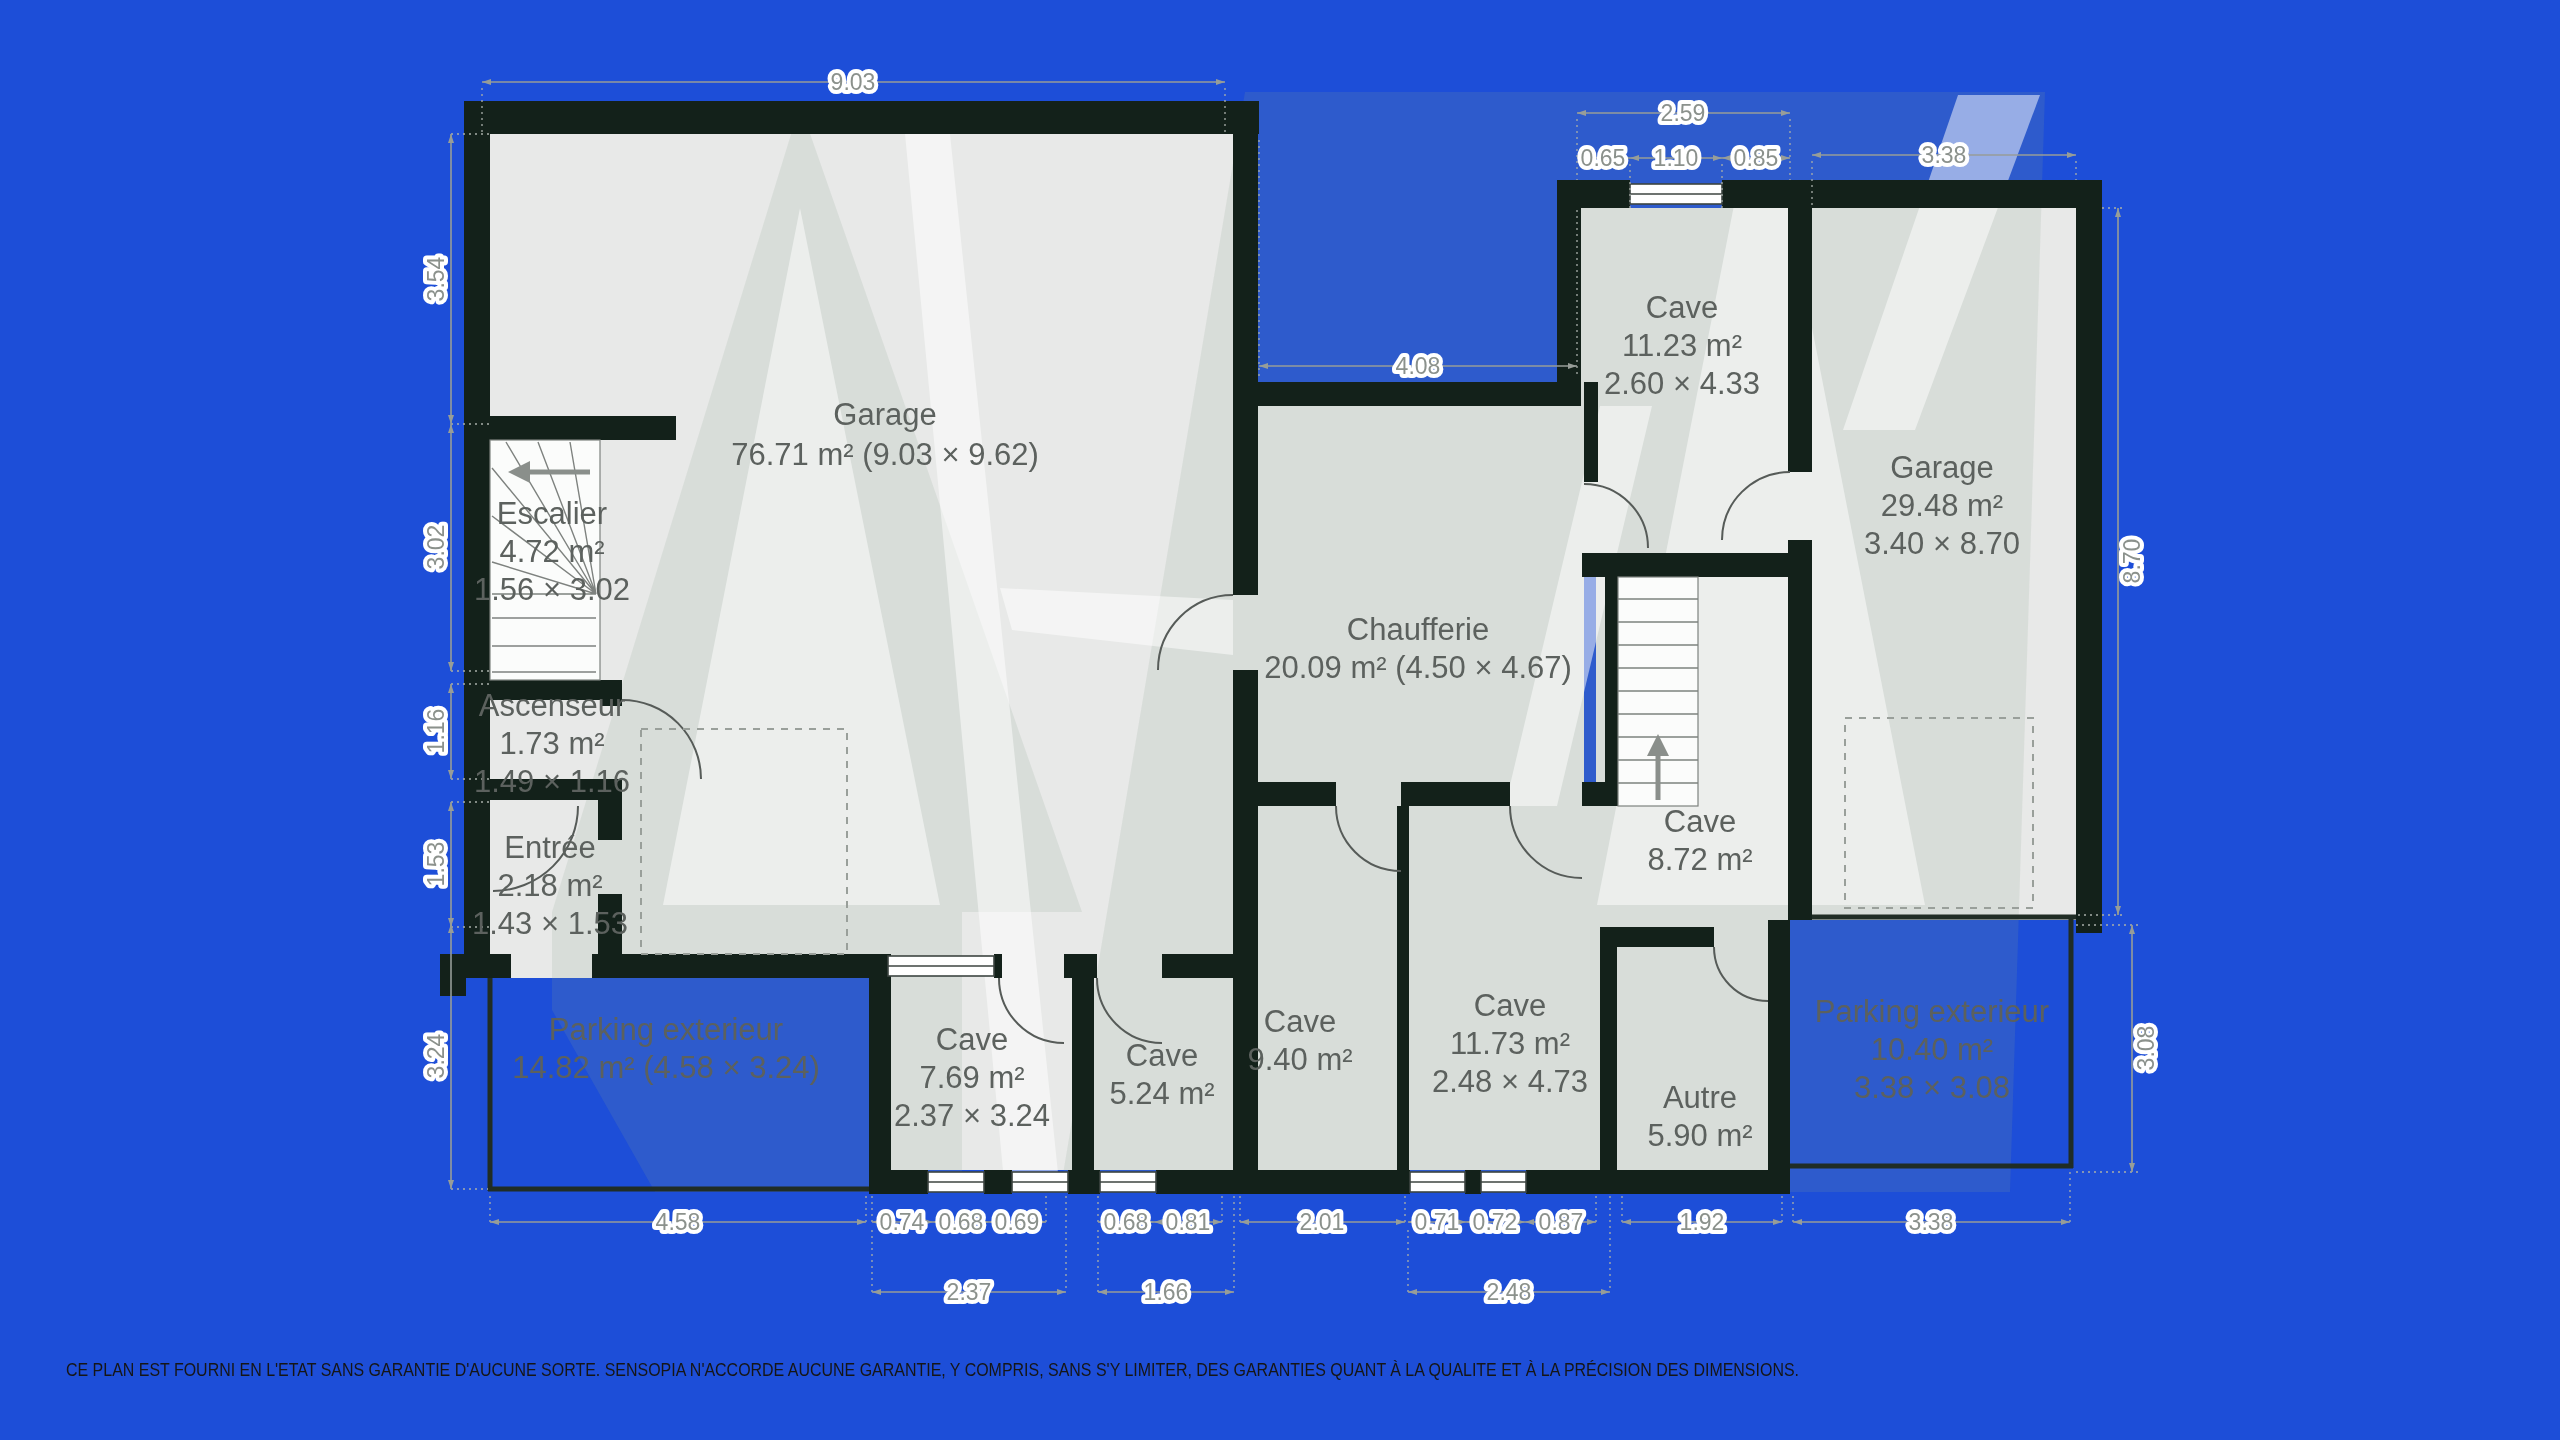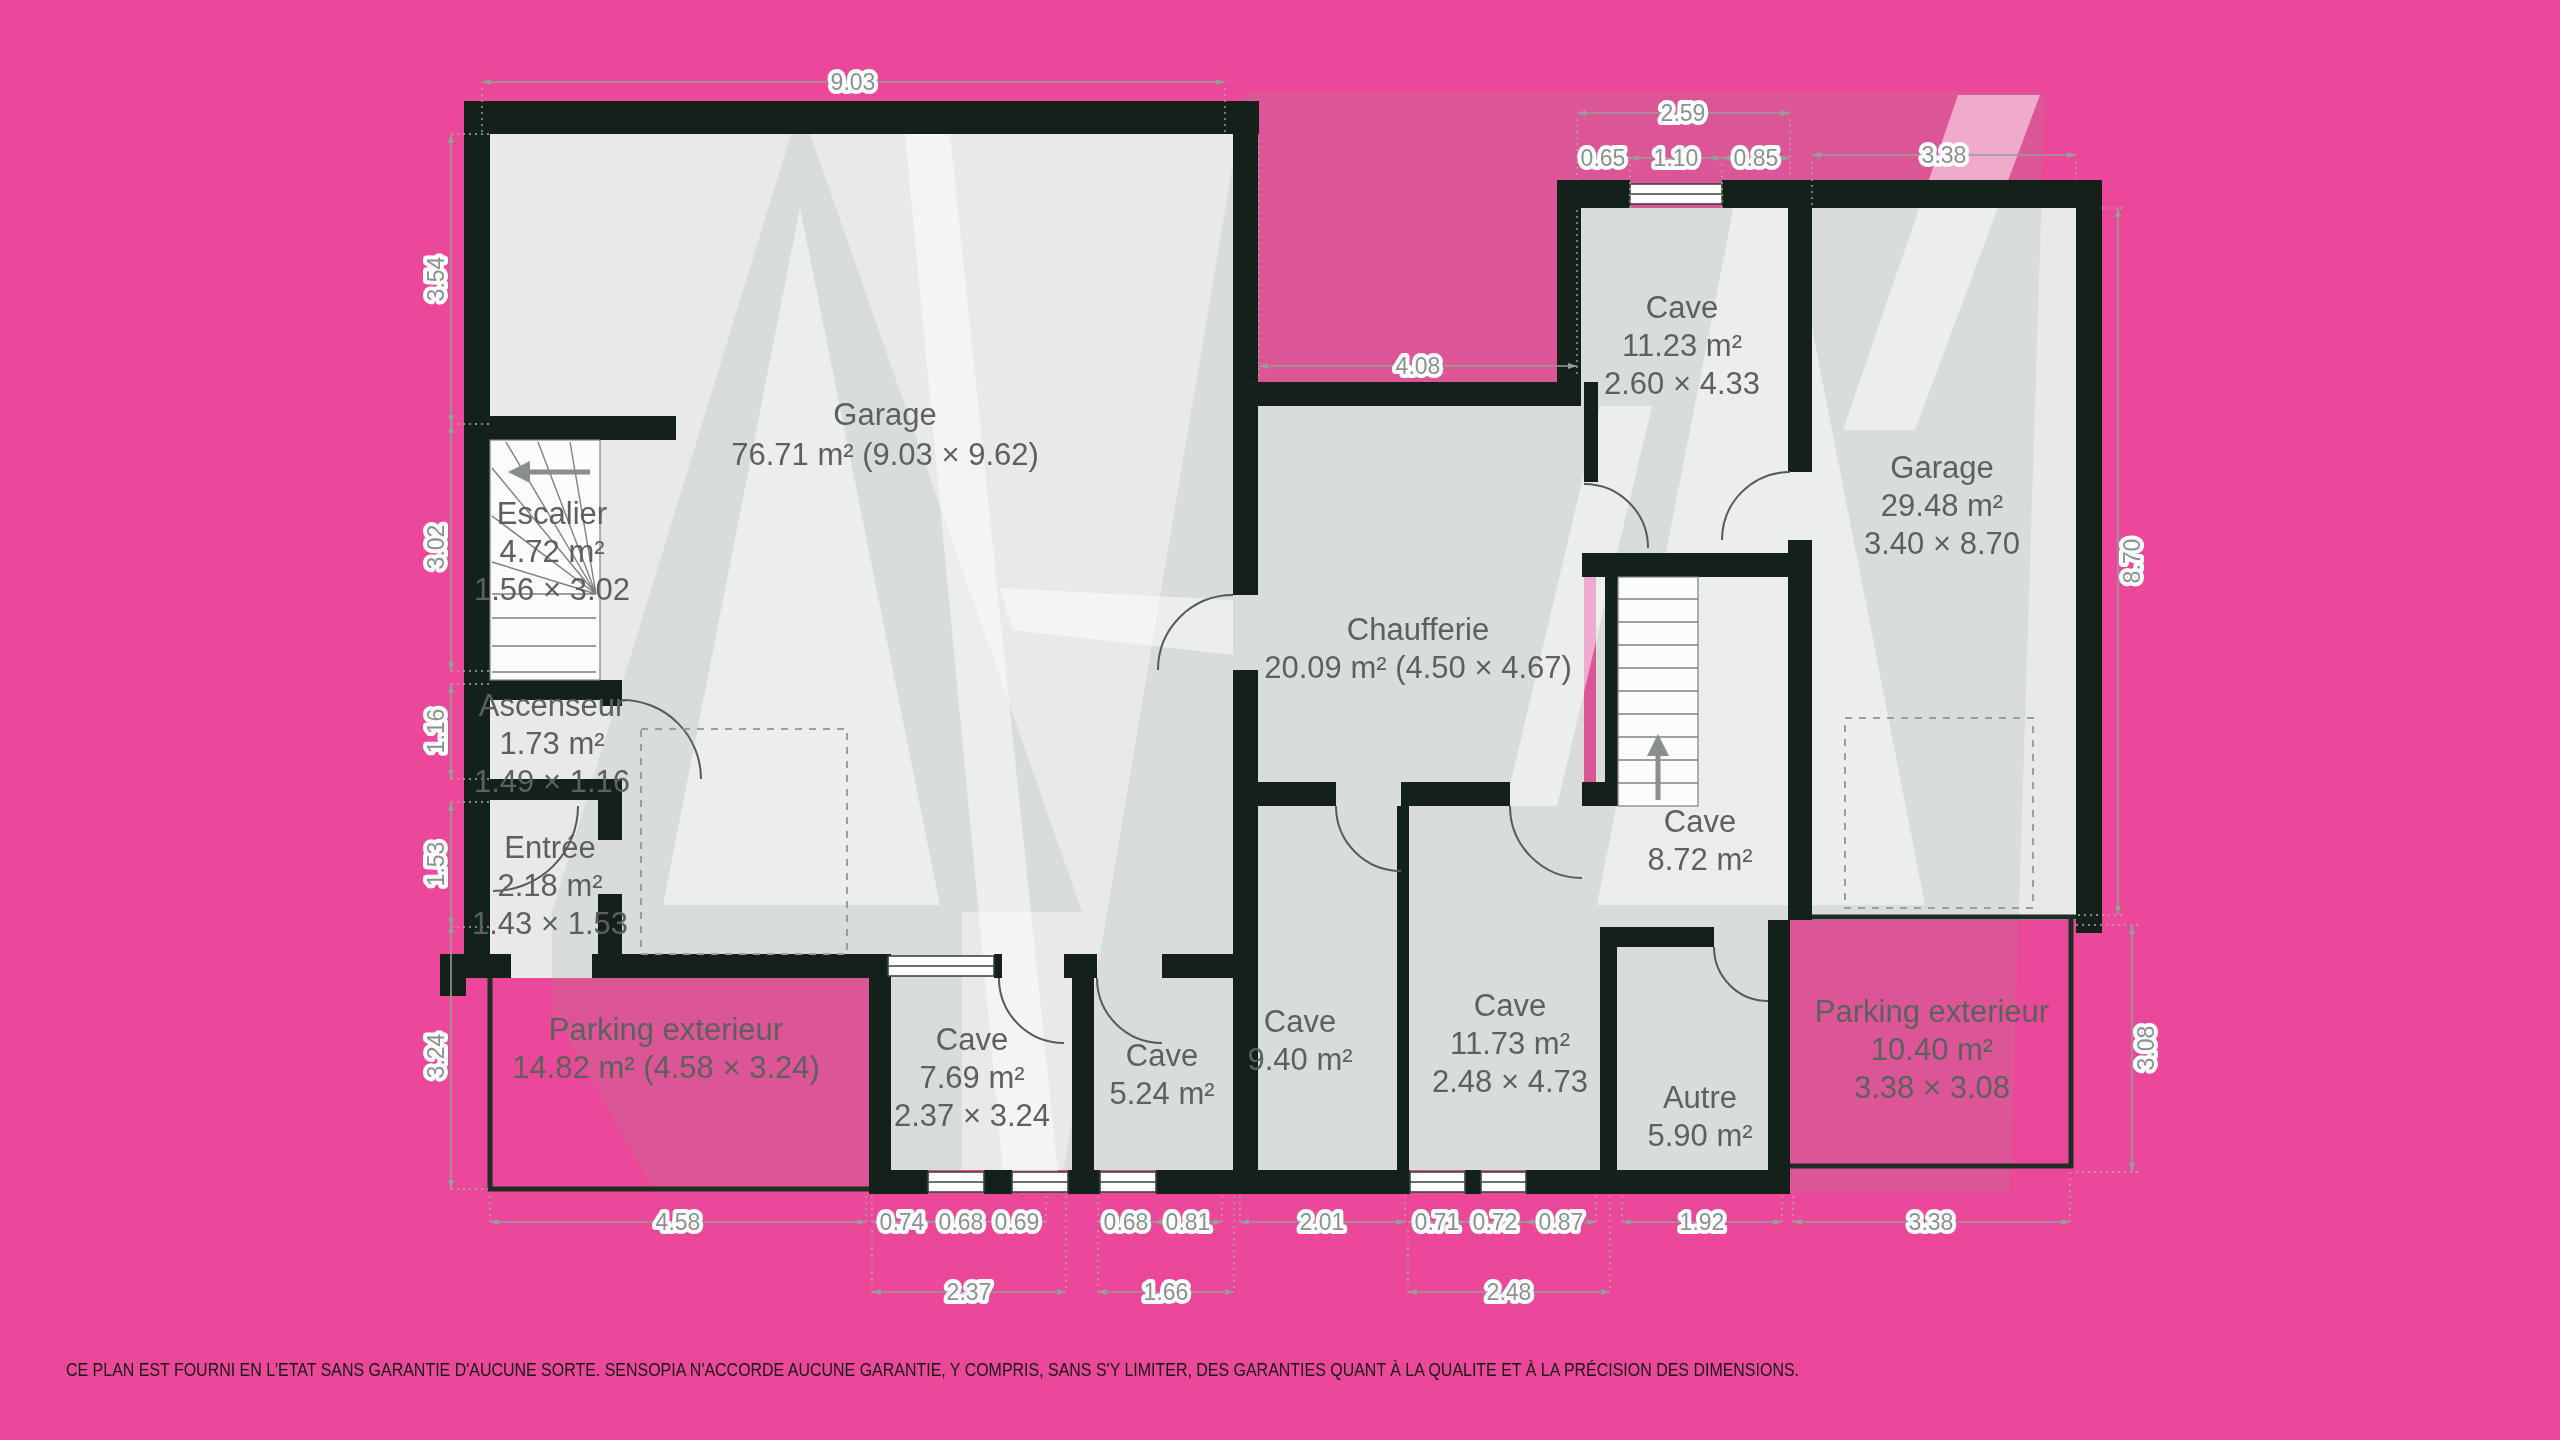--- a/index.html
+++ b/index.html
@@ -1,16 +1,16 @@
 <!DOCTYPE html>
 <html><head>
 <meta charset="utf-8">
 <style>
   html,body{margin:0;padding:0;background:#ffffff;}
-  #stage{position:relative;width:2560px;height:1440px;background:#ec4899;overflow:hidden;
+  #stage{position:relative;width:2560px;height:1440px;background:#1d4ed8;overflow:hidden;
          font-family:"Liberation Sans",sans-serif;}
   svg{position:absolute;left:0;top:0;}
   .wall{fill:#13211a;}
   .floor{fill:#e8e9e8;}
   .openfill{fill:#e8e9e8;}
   .wm{fill:rgba(139,160,146,0.16);}
   .wmlight{fill:rgba(255,255,255,0.5);}
   .stairbg{fill:#fbfcfb;stroke:#7e827f;stroke-width:1.2;}
   .tread{stroke:#7e827f;stroke-width:1.4;fill:none;}
   .door{stroke:#565b58;stroke-width:2;fill:none;}

